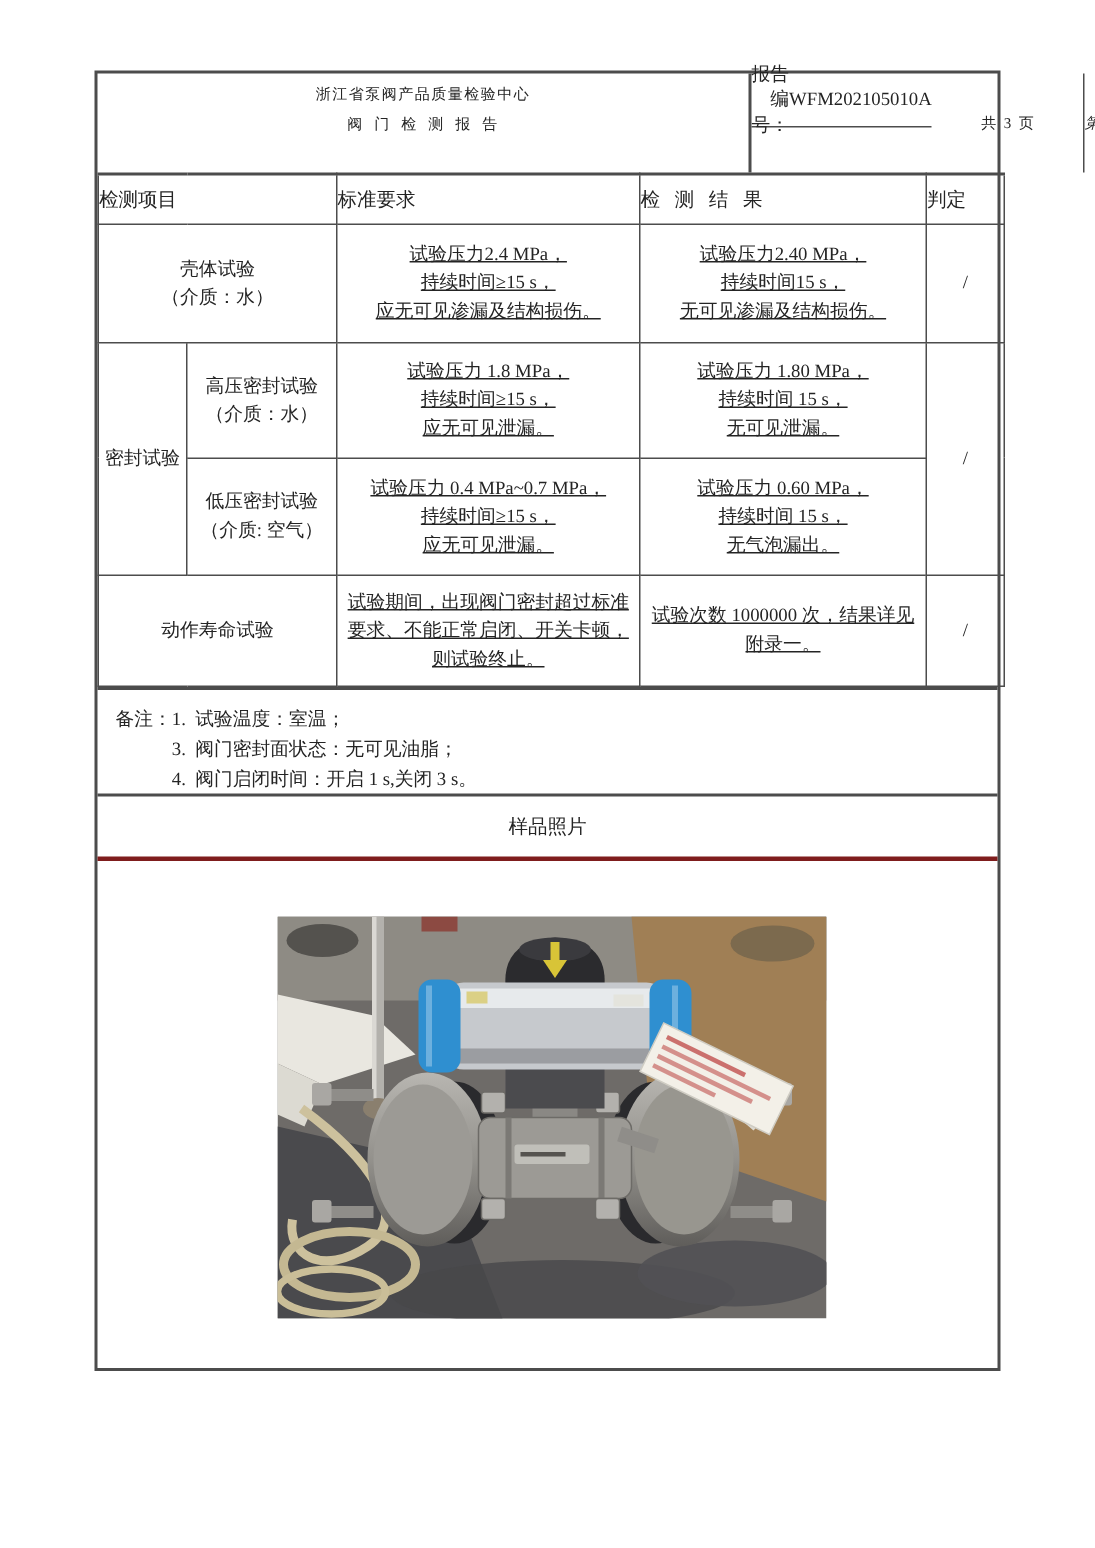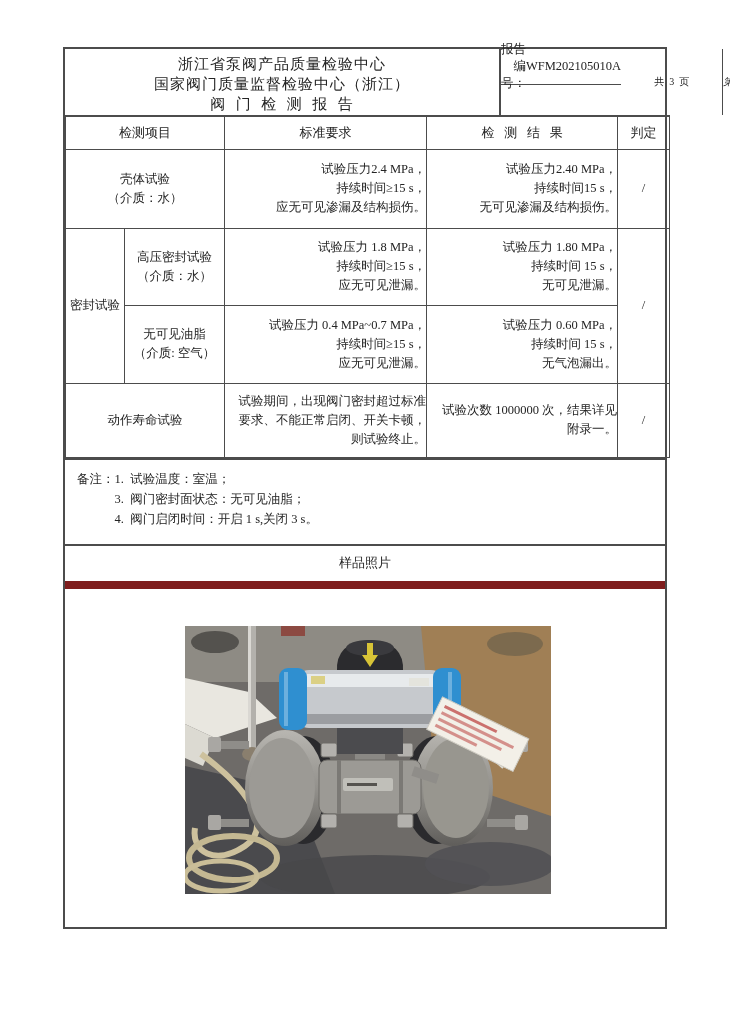--- a/index.html
+++ b/index.html
@@ -13,65 +13,64 @@
     position:absolute; left:63px; top:47px; width:604px;
     box-sizing:border-box; border:2px solid #4c4c4c; background:#fff;
   }
   .sp { white-space:pre; }
   
   .header { display:flex; height:66px; box-sizing:border-box; }
   .title-cell {
     flex:1; border-right:2px solid #4c4c4c; box-sizing:border-box;
     text-align:center; padding-top:5px;
   }
-  .title-cell div { font-size:15px; line-height:20px; letter-spacing:1px; }
+  .title-cell div { font-size:10px; line-height:20px; letter-spacing:1px; }
   .header-right { width:164px; display:flex; flex-direction:row;text-align:right; }
   .report-no {
     height:36px; box-sizing:border-box; border-bottom:1px solid #4c4c4c;
     display:flex; align-items:center; justify-content:center; font-size:12.5px;
   }
   .pages { flex:1; display:flex; }
   .pages > div { display:flex; align-items:center; justify-content:center; font-size:10px; box-sizing:border-box; }
   .total-pages { width:102px; border-right:1px solid #4c4c4c; }
   .current-page { flex:1;font-style:italic; }
   
   table.main { border-collapse:collapse; width:100%; table-layout:fixed; border-top:2px solid #4c4c4c; }
   table.main td {
     border:1px solid #4c4c4c; box-sizing:border-box;
     font-size:12.5px; vertical-align:middle; padding:0;
   }
-  tr.thead td { text-align:center; font-size:13px; }
+  tr.thead td { font-size:13px; }
   td.item { text-align:center; white-space:pre-line; line-height:19px;margin-top:32px; }
-  td.text { text-align:right; padding:6px 4px 6px 8px; white-space:pre-line; line-height:19px; }
+  td.text { text-align:center; padding:6px 4px 6px 8px; white-space:pre-line; line-height:19px;text-decoration:underline; }
   td.judg { text-align:center; font-size:13px; }
   
   .notes {
-    border-top:2px solid #4c4c4c; height:86px; box-sizing:border-box;
+    border-top:2px solid #4c4c4c; height:71px; box-sizing:border-box;
     display:flex; padding:9px 8px 0 12px; font-size:12.5px; line-height:20px;
   }
   .notes-items > div { white-space:pre; }
   
   .photo-title {
-    border-top:2px solid #4c4c4c; border-bottom:8px solid #7f1d1d;
+    border-top:2px solid #4c4c4c; border-bottom:3px solid #7f1d1d;
     height:45px; box-sizing:border-box;
     display:flex; align-items:center; justify-content:center; font-size:13px;
   }
   .photo-area { height:338px; position:relative; box-sizing:border-box; }
   .photo { position:absolute; left:120px; top:37px; width:366px; height:268px; display:block; }
 </style>
 </head>
 <body>
 
 <div class="page">
   <div class="doc">
 
     <div class="header">
       <div class="title-cell">
         <div>浙江省泵阀产品质量检验中心</div>
-        <div>国家阀门质量监督检验中心（浙江）</div>
         <div class="sp">阀  门  检  测  报  告</div>
       </div>
       <div class="header-right">
         <div class="report-no">
           <span>报告编号：</span>
             <span>WFM202105010A</span>
         </div>
         <div class="pages">
           <div class="total-pages sp">共  3  页</div>
           <div class="current-page sp">第  2  页</div>
@@ -111,21 +110,21 @@
 （介质：水）</td>
         <td class="text">试验压力 1.8 MPa，
 持续时间≥15 s，
 应无可见泄漏。</td>
         <td class="text">试验压力 1.80 MPa，
 持续时间 15 s，
 无可见泄漏。</td>
         <td rowspan="2" class="judg">/</td>
       </tr>
       <tr style="height:78px">
-        <td class="item">无可见油脂
+        <td class="item">低压密封试验
 （介质: 空气）</td>
         <td class="text">试验压力 0.4 MPa~0.7 MPa，
 持续时间≥15 s，
 应无可见泄漏。</td>
         <td class="text">试验压力 0.60 MPa，
 持续时间 15 s，
 无气泡漏出。</td>
       </tr>
       <tr style="height:74px">
         <td colspan="2" class="item">动作寿命试验</td>

